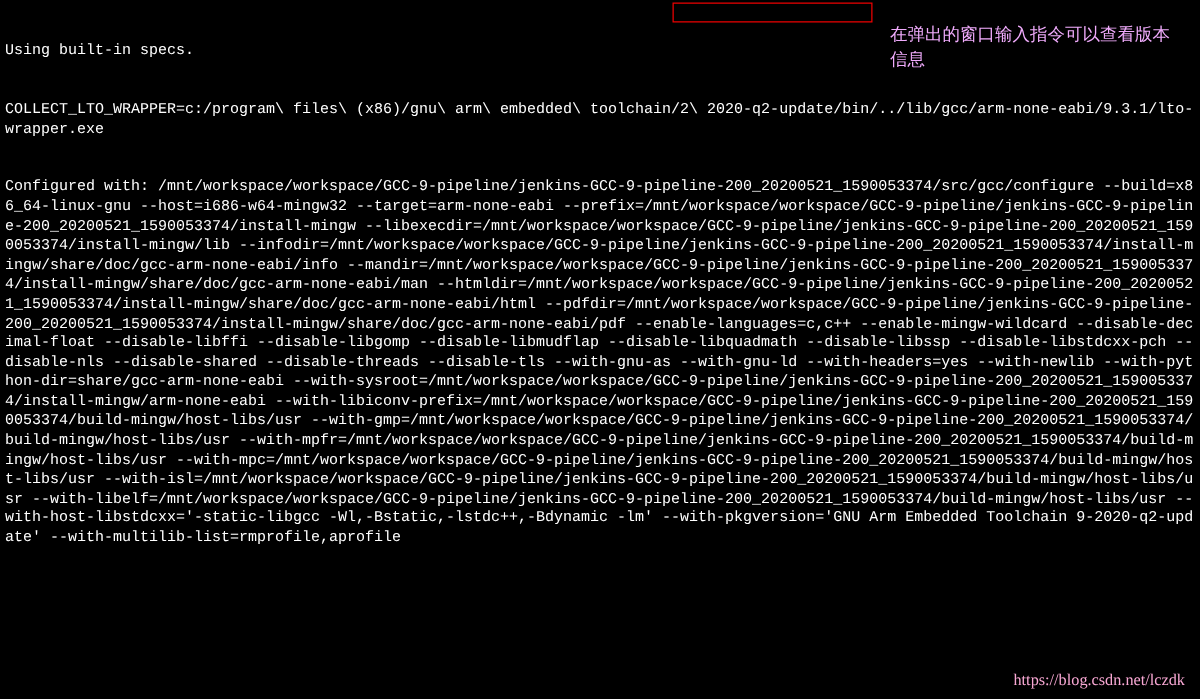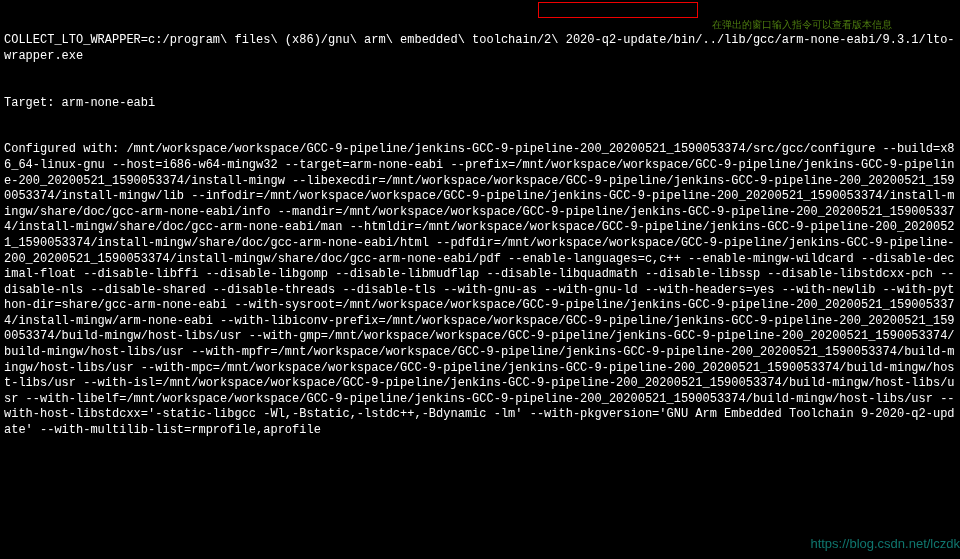--- a/index.html
+++ b/index.html
@@ -32,42 +32,42 @@
       left: 538px;
       width: 160px;
       height: 16px;
       border: 1px solid #e00;
       pointer-events: none;
     }
     .annotation {
       position: absolute;
       top: 18px;
       right: 18px;
-      color: #4d7c0f;
+      color: #f0abfc;
       font-family: "Microsoft YaHei", sans-serif;
-      font-size: 10px;
+      font-size: 14px;
       text-align: left;
       line-height: 1.4;
       width: 230px;
     }
     .watermark {
       position: absolute;
       bottom: 6px;
-      right: 0;
-      color: #0f766e;
-      font-family: Liberation Sans, sans-serif;
+      right: 12px;
+      color: #f9a8d4;
+      font-family: Liberation Serif, serif;
       font-size: 13px;
     }
   </style>
 </head>
 <body>
 
 <div class="terminal">
+  <span class="line">Using built-in specs.</span>
   <span class="line">COLLECT_LTO_WRAPPER=c:/program\ files\ (x86)/gnu\ arm\ embedded\ toolchain/2\ 2020-q2-update/bin/../lib/gcc/arm-none-eabi/9.3.1/lto-wrapper.exe</span>
-  <span class="line">Target: arm-none-eabi</span>
   <span class="line">Configured with: /mnt/workspace/workspace/GCC-9-pipeline/jenkins-GCC-9-pipeline-200_20200521_1590053374/src/gcc/configure --build=x86_64-linux-gnu --host=i686-w64-mingw32 --target=arm-none-eabi --prefix=/mnt/workspace/workspace/GCC-9-pipeline/jenkins-GCC-9-pipeline-200_20200521_1590053374/install-mingw --libexecdir=/mnt/workspace/workspace/GCC-9-pipeline/jenkins-GCC-9-pipeline-200_20200521_1590053374/install-mingw/lib --infodir=/mnt/workspace/workspace/GCC-9-pipeline/jenkins-GCC-9-pipeline-200_20200521_1590053374/install-mingw/share/doc/gcc-arm-none-eabi/info --mandir=/mnt/workspace/workspace/GCC-9-pipeline/jenkins-GCC-9-pipeline-200_20200521_1590053374/install-mingw/share/doc/gcc-arm-none-eabi/man --htmldir=/mnt/workspace/workspace/GCC-9-pipeline/jenkins-GCC-9-pipeline-200_20200521_1590053374/install-mingw/share/doc/gcc-arm-none-eabi/html --pdfdir=/mnt/workspace/workspace/GCC-9-pipeline/jenkins-GCC-9-pipeline-200_20200521_1590053374/install-mingw/share/doc/gcc-arm-none-eabi/pdf --enable-languages=c,c++ --enable-mingw-wildcard --disable-decimal-float --disable-libffi --disable-libgomp --disable-libmudflap --disable-libquadmath --disable-libssp --disable-libstdcxx-pch --disable-nls --disable-shared --disable-threads --disable-tls --with-gnu-as --with-gnu-ld --with-headers=yes --with-newlib --with-python-dir=share/gcc-arm-none-eabi --with-sysroot=/mnt/workspace/workspace/GCC-9-pipeline/jenkins-GCC-9-pipeline-200_20200521_1590053374/install-mingw/arm-none-eabi --with-libiconv-prefix=/mnt/workspace/workspace/GCC-9-pipeline/jenkins-GCC-9-pipeline-200_20200521_1590053374/build-mingw/host-libs/usr --with-gmp=/mnt/workspace/workspace/GCC-9-pipeline/jenkins-GCC-9-pipeline-200_20200521_1590053374/build-mingw/host-libs/usr --with-mpfr=/mnt/workspace/workspace/GCC-9-pipeline/jenkins-GCC-9-pipeline-200_20200521_1590053374/build-mingw/host-libs/usr --with-mpc=/mnt/workspace/workspace/GCC-9-pipeline/jenkins-GCC-9-pipeline-200_20200521_1590053374/build-mingw/host-libs/usr --with-isl=/mnt/workspace/workspace/GCC-9-pipeline/jenkins-GCC-9-pipeline-200_20200521_1590053374/build-mingw/host-libs/usr --with-libelf=/mnt/workspace/workspace/GCC-9-pipeline/jenkins-GCC-9-pipeline-200_20200521_1590053374/build-mingw/host-libs/usr --with-host-libstdcxx='-static-libgcc -Wl,-Bstatic,-lstdc++,-Bdynamic -lm' --with-pkgversion='GNU Arm Embedded Toolchain 9-2020-q2-update' --with-multilib-list=rmprofile,aprofile</span>
   
   
   
   
 </div>
 
 <div class="highlight-box"></div>
 
 <div class="annotation">在弹出的窗口输入指令可以查看版本信息</div>

